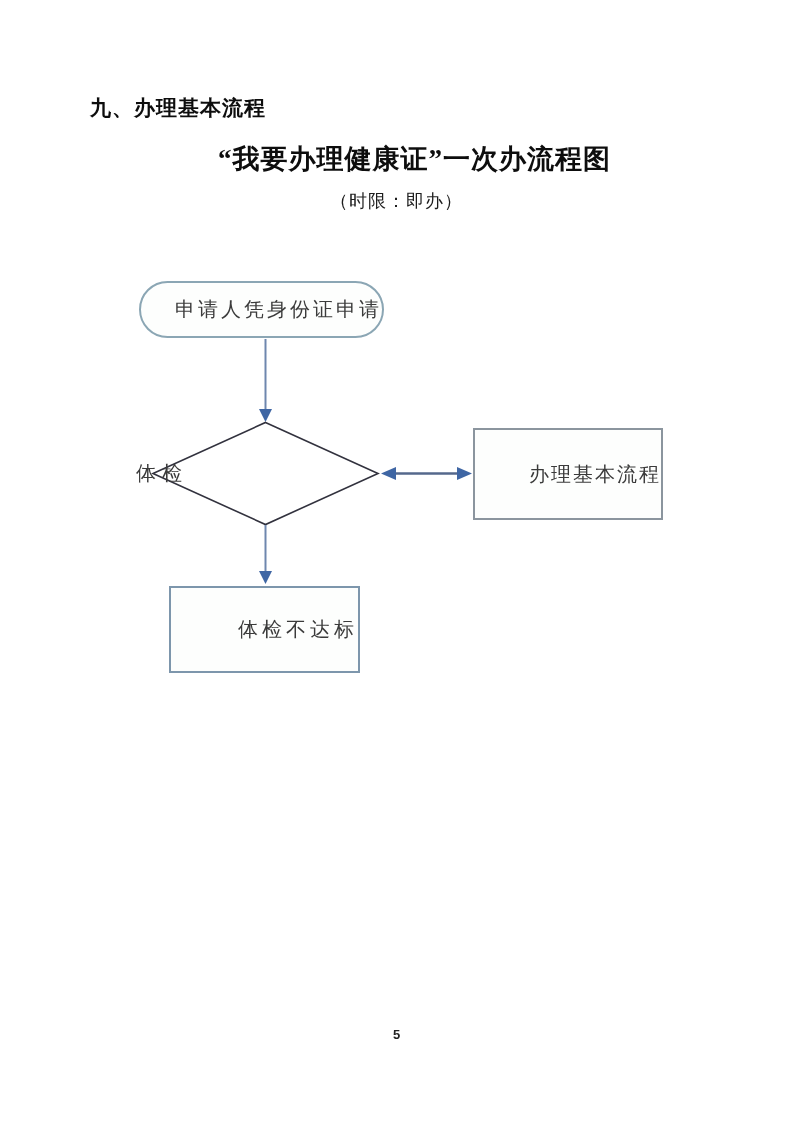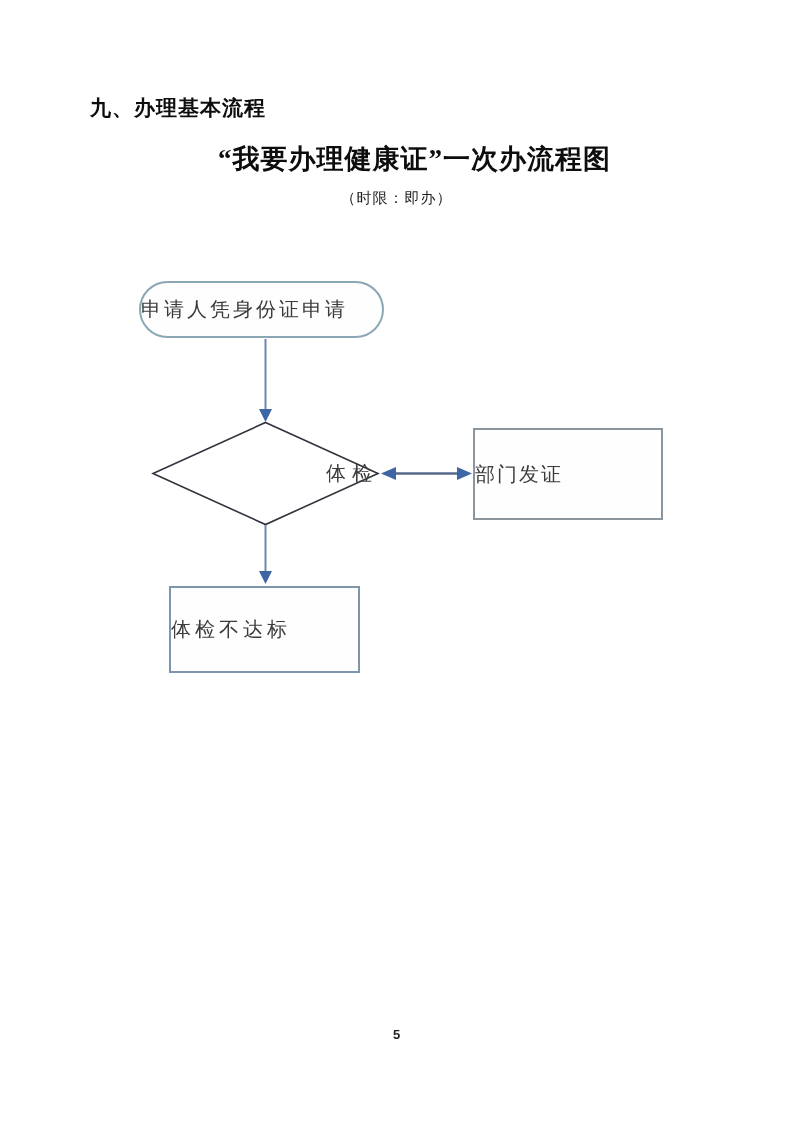--- a/index.html
+++ b/index.html
@@ -16,43 +16,43 @@
     line-height:1.25;
   }
   .doc-title {
     position:absolute; left:0; top:136px; width:100%;
     text-align:center; transform:translateX(18px);
     font-size:27px; font-weight:bold; color:#0d0d0d; letter-spacing:1px;
     font-family:"Liberation Serif", serif;
   }
   .doc-subtitle {
     position:absolute; left:0; top:184px; width:100%;
-    text-align:center; font-size:15px; color:#1d1d1d; letter-spacing:1px;
+    text-align:center; font-size:18px; color:#1d1d1d; letter-spacing:1px;
   }
   .node {
     position:absolute; z-index:1;
-    display:flex; align-items:center; justify-content:flex-start;
+    display:flex; align-items:center; justify-content:flex-end;
     font-size:20px; color:#3b3b3b; background:#fdfefd;
     text-align:center;
   }
   .node-start {
     left:139px; top:276px; width:245px; height:57px;
     border:2px solid #8ba6b4; border-radius:29px; letter-spacing:3px;
   }
   .node-fail {
     left:473px; top:423px; width:190px; height:92px;
     border:2px solid #8b959e; letter-spacing:2px;
   }
   .node-issue {
     left:169px; top:581px; width:191px; height:87px;
     border:2px solid #7d96ac; letter-spacing:4px;
   }
   .diamond-label {
-    position:absolute; z-index:3; left:152px; top:456px; width:226px;
-    text-align:right; font-size:20px; color:#3b3b3b; letter-spacing:6px;
+    position:absolute; z-index:3; left:136px; top:456px; width:226px;
+    text-align:left; font-size:20px; color:#3b3b3b; letter-spacing:6px;
     line-height:24px;
   }
   svg.flow-layer {
     position:absolute; left:0; top:0; z-index:2; pointer-events:none;
   }
   .page-number {
     position:absolute; left:0; top:1022px; width:100%;
     text-align:center; font-size:13px; font-weight:bold; color:#222;
     font-family:"Liberation Sans", sans-serif;
   }
@@ -66,21 +66,21 @@
 
   <div class="doc-title">“我要办理健康证”一次办流程图</div>
 
   <div class="doc-subtitle">（时限：即办）</div>
 
   <div class="node node-start">
     <span>申请人凭身份证申请</span>
   </div>
 
   <div class="node node-fail">
-    <span>部门发证</span>
+    <span>办理基本流程</span>
   </div>
 
   <div class="node node-issue">
     <span>体检不达标</span>
   </div>
 
   <svg class="flow-layer" width="793" height="1122" viewBox="0 0 793 1122">
 
     <g>
       <line x1="265.5" y1="334" x2="265.5" y2="405" stroke="#6e87ae" stroke-width="2"></line>

